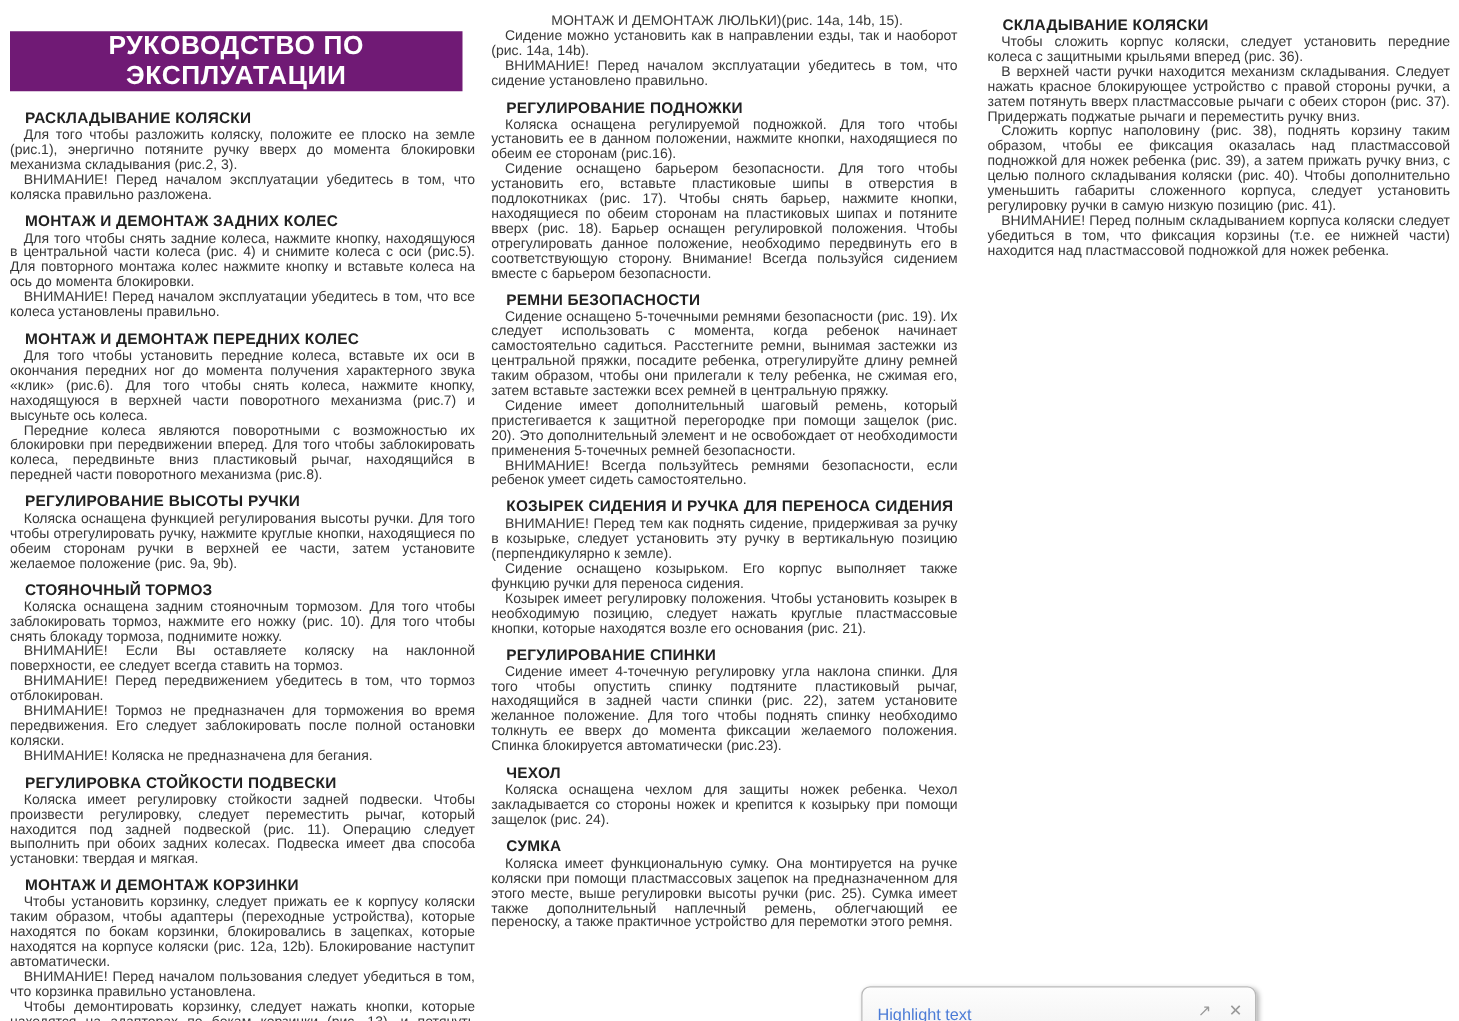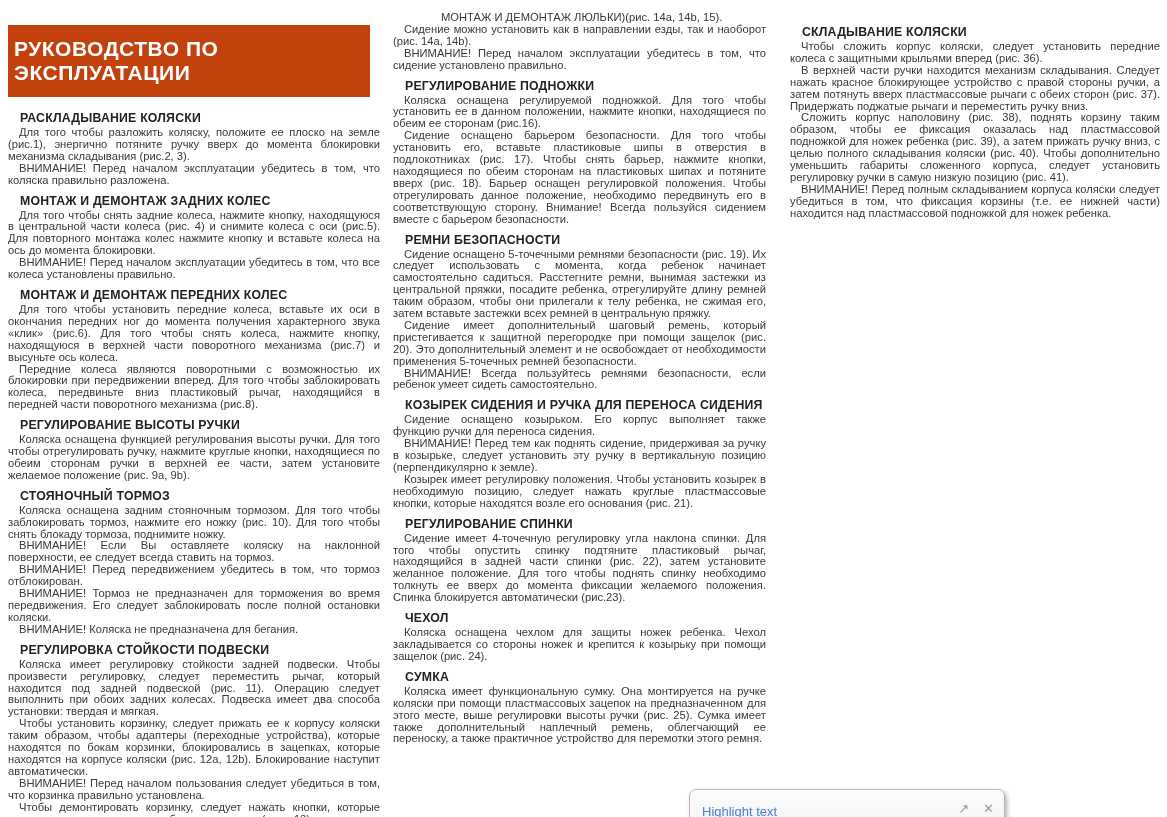--- a/index.html
+++ b/index.html
@@ -4,25 +4,25 @@
 <style>
   html,body{margin:0;padding:0;}
   body{
     width:1167px;height:817px;position:relative;overflow:hidden;
     background:#ffffff;color:#383838;
     font-family:"Liberation Sans", sans-serif;
   }
   .column{position:absolute;top:0;}
   #col-0{left:8px;  top:20px; width:372px;}
   #col-1{left:393px; top:12px; width:373px;}
-  #col-2{left:790px; top:18px; width:370px;}
+  #col-2{left:790px; top:6px; width:370px;}
 
   .title-banner{
-    width:350px;margin:5px 0 14px 0;padding:12px 6px;
-    background:#c2410c;color:#ffffff;
+    width:350px;margin:5px 0 14px 0;padding:0 6px;
+    background:#701a75;color:#ffffff;text-align:center;
     font-size:21px;font-weight:bold;letter-spacing:0.5px;
   }
   h3.heading{
     font-size:12.3px;font-weight:bold;color:#222222;
     margin:7px 0 2px 12px;padding:0;letter-spacing:0.2px;
   }
   p.para{
     margin:0;padding:0;font-size:11.2px;line-height:11.9px;
     text-align:justify;text-indent:11px;color:#383838;
   }
@@ -65,39 +65,40 @@
       <h3 class="heading">РЕГУЛИРОВАНИЕ ВЫСОТЫ РУЧКИ</h3>
       <p class="para">Коляска оснащена функцией регулирования высоты ручки. Для того чтобы отрегулировать ручку, нажмите круглые кнопки, находящиеся по обеим сторонам ручки в верхней ее части, затем установите желаемое положение (рис. 9a, 9b).</p>
       <h3 class="heading">СТОЯНОЧНЫЙ ТОРМОЗ</h3>
       <p class="para">Коляска оснащена задним стояночным тормозом. Для того чтобы заблокировать тормоз, нажмите его ножку (рис. 10). Для того чтобы снять блокаду тормоза, поднимите ножку.</p>
       <p class="para">ВНИМАНИЕ! Если Вы оставляете коляску на наклонной поверхности, ее следует всегда ставить на тормоз.</p>
       <p class="para">ВНИМАНИЕ! Перед передвижением убедитесь в том, что тормоз отблокирован.</p>
       <p class="para">ВНИМАНИЕ! Тормоз не предназначен для торможения во время передвижения. Его следует заблокировать после полной остановки коляски.</p>
       <p class="para">ВНИМАНИЕ! Коляска не предназначена для бегания.</p>
       <h3 class="heading">РЕГУЛИРОВКА СТОЙКОСТИ ПОДВЕСКИ</h3>
       <p class="para">Коляска имеет регулировку стойкости задней подвески. Чтобы произвести регулировку, следует переместить рычаг, который находится под задней подвеской (рис. 11). Операцию следует выполнить при обоих задних колесах. Подвеска имеет два способа установки: твердая и мягкая.</p>
+      <h3 class="heading">МОНТАЖ И ДЕМОНТАЖ КОРЗИНКИ</h3>
       <p class="para">Чтобы установить корзинку, следует прижать ее к корпусу коляски таким образом, чтобы адаптеры (переходные устройства), которые находятся по бокам корзинки, блокировались в зацепках, которые находятся на корпусе коляски (рис. 12a, 12b). Блокирование наступит автоматически.</p>
       <p class="para">ВНИМАНИЕ! Перед началом пользования следует убедиться в том, что корзинка правильно установлена.</p>
       <p class="para">Чтобы демонтировать корзинку, следует нажать кнопки, которые находятся на адаптерах по бокам корзинки (рис. 13), и потянуть корзинку вверх.</p>
     </div>
 
   <div class="column" id="col-1">
       <p class="para noindent">МОНТАЖ И ДЕМОНТАЖ ЛЮЛЬКИ)(рис. 14a, 14b, 15).</p>
       <p class="para">Сидение можно установить как в направлении езды, так и наоборот (рис. 14a, 14b).</p>
       <p class="para">ВНИМАНИЕ! Перед началом эксплуатации убедитесь в том, что сидение установлено правильно.</p>
       <h3 class="heading">РЕГУЛИРОВАНИЕ ПОДНОЖКИ</h3>
       <p class="para">Коляска оснащена регулируемой подножкой. Для того чтобы установить ее в данном положении, нажмите кнопки, находящиеся по обеим ее сторонам (рис.16).</p>
       <p class="para">Сидение оснащено барьером безопасности. Для того чтобы установить его, вставьте пластиковые шипы в отверстия в подлокотниках (рис. 17). Чтобы снять барьер, нажмите кнопки, находящиеся по обеим сторонам на пластиковых шипах и потяните вверх (рис. 18). Барьер оснащен регулировкой положения. Чтобы отрегулировать данное положение, необходимо передвинуть его в соответствующую сторону. Внимание! Всегда пользуйся сидением вместе с барьером безопасности.</p>
       <h3 class="heading">РЕМНИ БЕЗОПАСНОСТИ</h3>
       <p class="para">Сидение оснащено 5-точечными ремнями безопасности (рис. 19). Их следует использовать с момента, когда ребенок начинает самостоятельно садиться. Расстегните ремни, вынимая застежки из центральной пряжки, посадите ребенка, отрегулируйте длину ремней таким образом, чтобы они прилегали к телу ребенка, не сжимая его, затем вставьте застежки всех ремней в центральную пряжку.</p>
       <p class="para">Сидение имеет дополнительный шаговый ремень, который пристегивается к защитной перегородке при помощи защелок (рис. 20). Это дополнительный элемент и не освобождает от необходимости применения 5-точечных ремней безопасности.</p>
       <p class="para">ВНИМАНИЕ! Всегда пользуйтесь ремнями безопасности, если ребенок умеет сидеть самостоятельно.</p>
       <h3 class="heading">КОЗЫРЕК СИДЕНИЯ И РУЧКА ДЛЯ ПЕРЕНОСА СИДЕНИЯ</h3>
+      <p class="para">ВНИМАНИЕ! Перед тем как поднять сидение, придерживая за ручку в козырьке, следует установить эту ручку в вертикальную позицию (перпендикулярно к земле).</p>
       <p class="para">Сидение оснащено козырьком. Его корпус выполняет также функцию ручки для переноса сидения.</p>
-      <p class="para">ВНИМАНИЕ! Перед тем как поднять сидение, придерживая за ручку в козырьке, следует установить эту ручку в вертикальную позицию (перпендикулярно к земле).</p>
       <p class="para">Козырек имеет регулировку положения. Чтобы установить козырек в необходимую позицию, следует нажать круглые пластмассовые кнопки, которые находятся возле его основания (рис. 21).</p>
       <h3 class="heading">РЕГУЛИРОВАНИЕ СПИНКИ</h3>
       <p class="para">Сидение имеет 4-точечную регулировку угла наклона спинки. Для того чтобы опустить спинку подтяните пластиковый рычаг, находящийся в задней части спинки (рис. 22), затем установите желанное положение. Для того чтобы поднять спинку необходимо толкнуть ее вверх до момента фиксации желаемого положения. Спинка блокируется автоматически (рис.23).</p>
       <h3 class="heading">ЧЕХОЛ</h3>
       <p class="para">Коляска оснащена чехлом для защиты ножек ребенка. Чехол закладывается со стороны ножек и крепится к козырьку при помощи защелок (рис. 24).</p>
       <h3 class="heading">СУМКА</h3>
       <p class="para">Коляска имеет функциональную сумку. Она монтируется на ручке коляски при помощи пластмассовых зацепок на предназначенном для этого месте, выше регулировки высоты ручки (рис. 25). Сумка имеет также дополнительный наплечный ремень, облегчающий ее переноску, а также практичное устройство для перемотки этого ремня.</p>
     </div>
 
   <div class="column" id="col-2">

